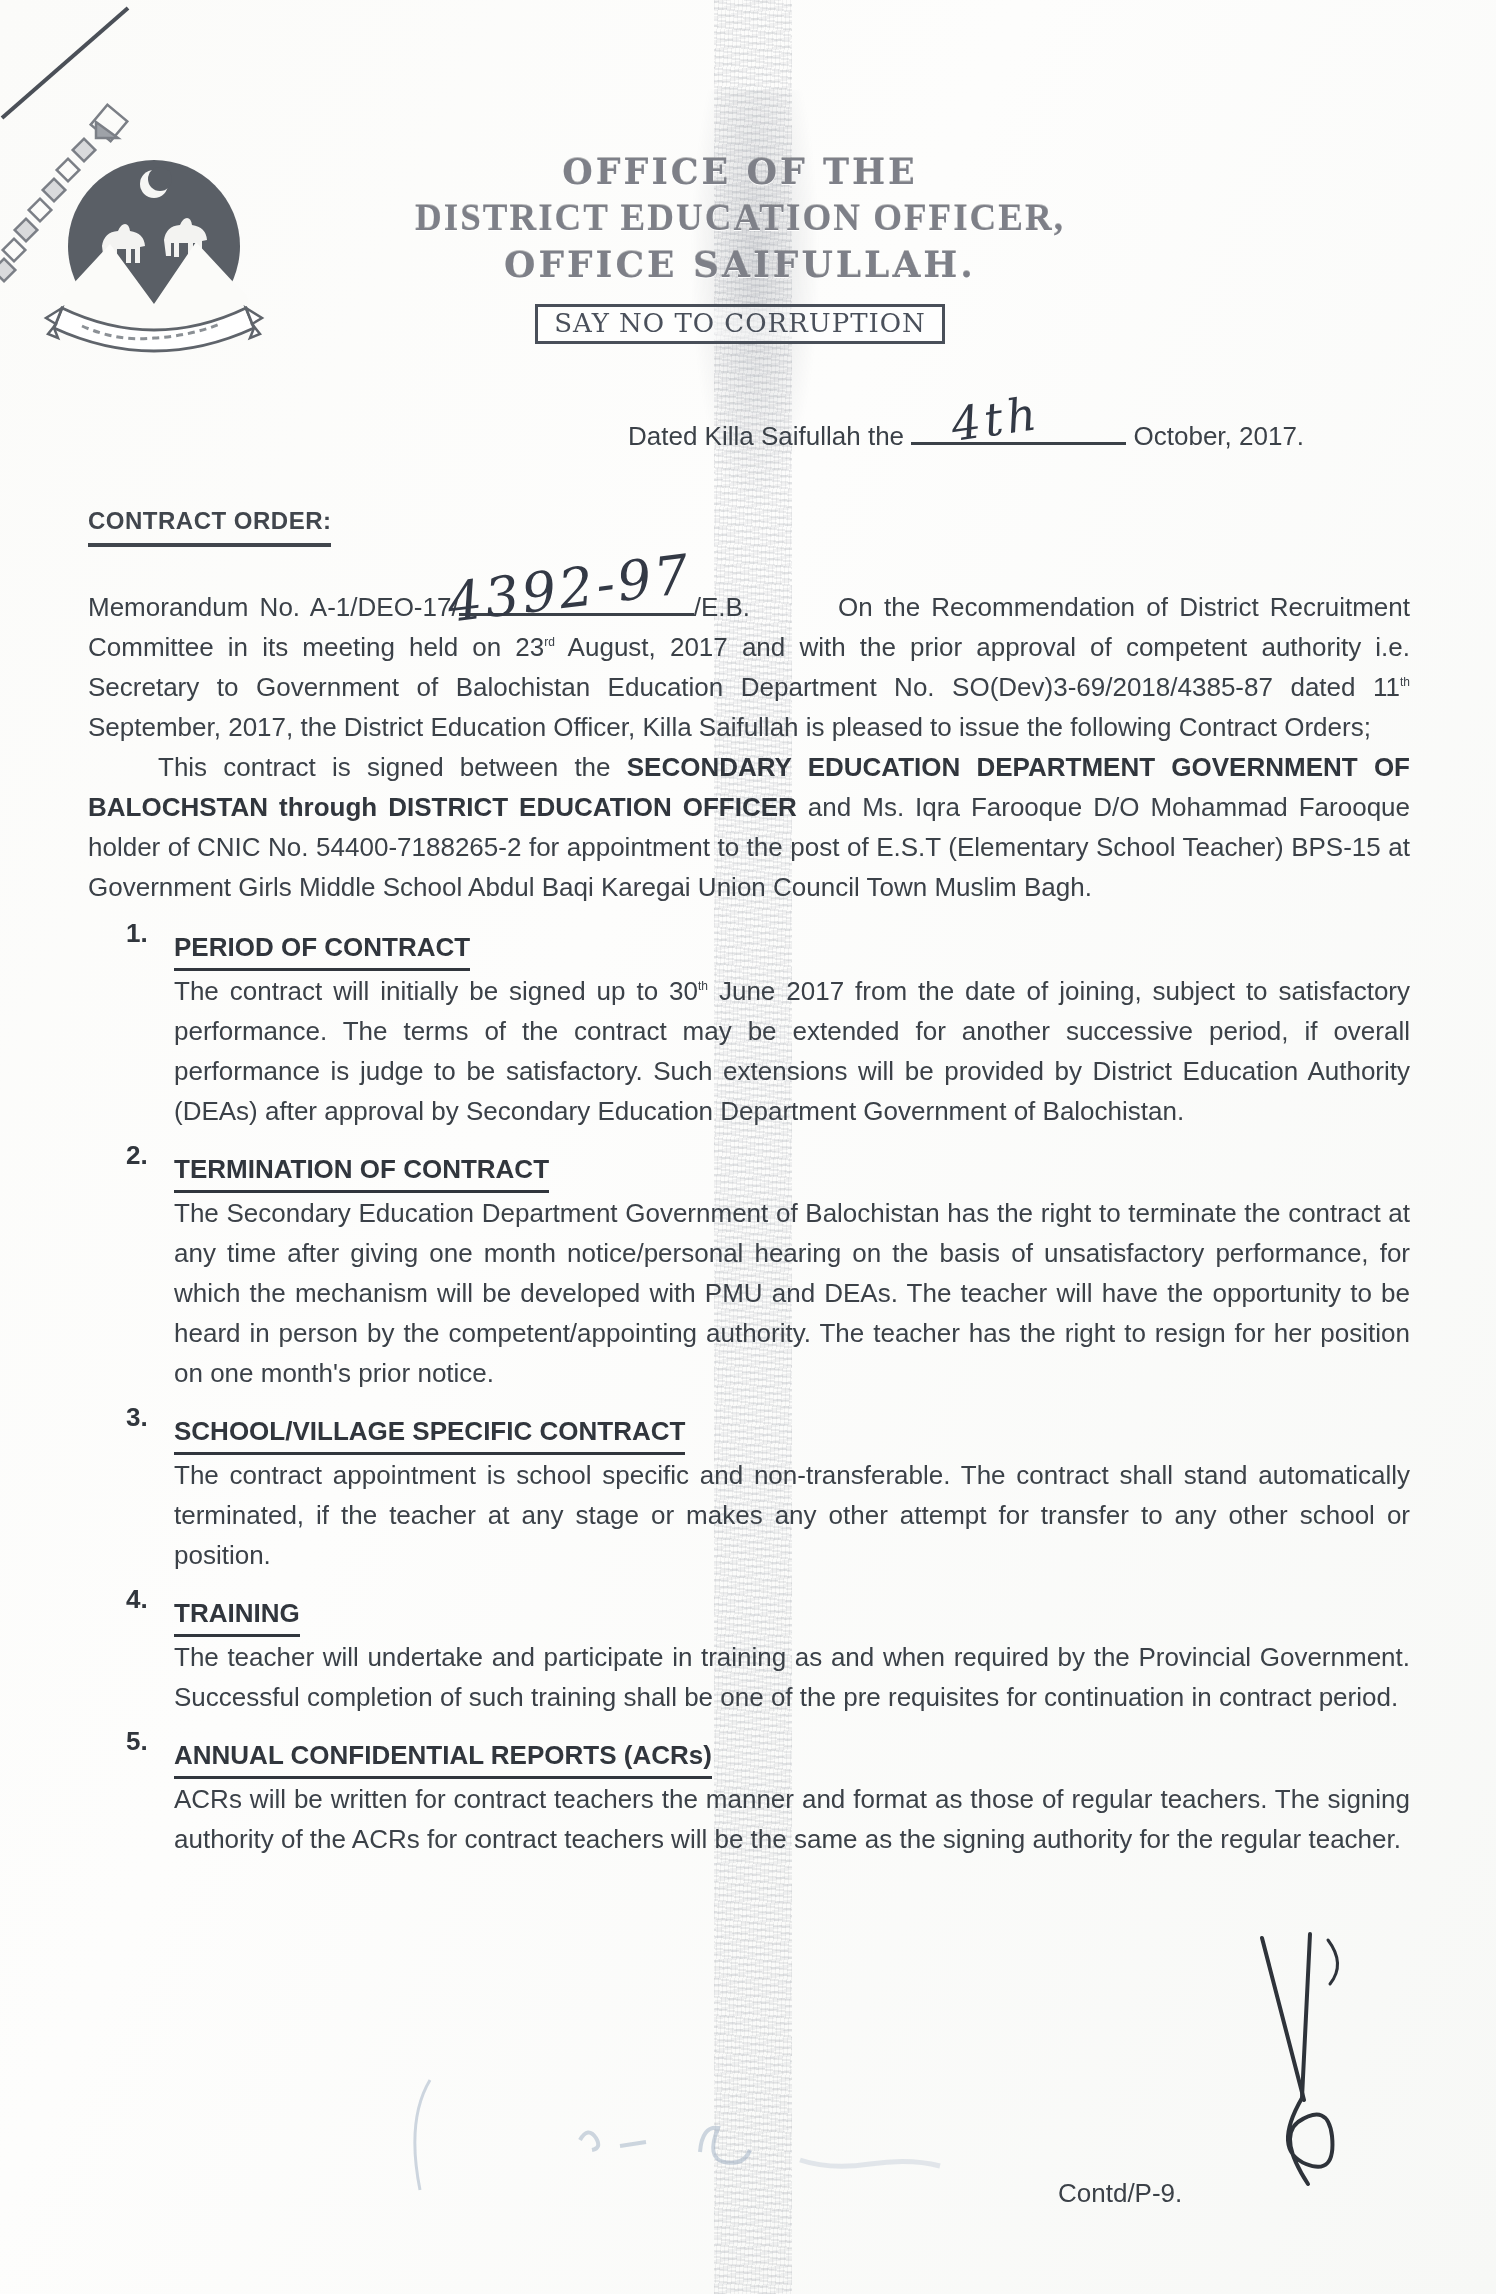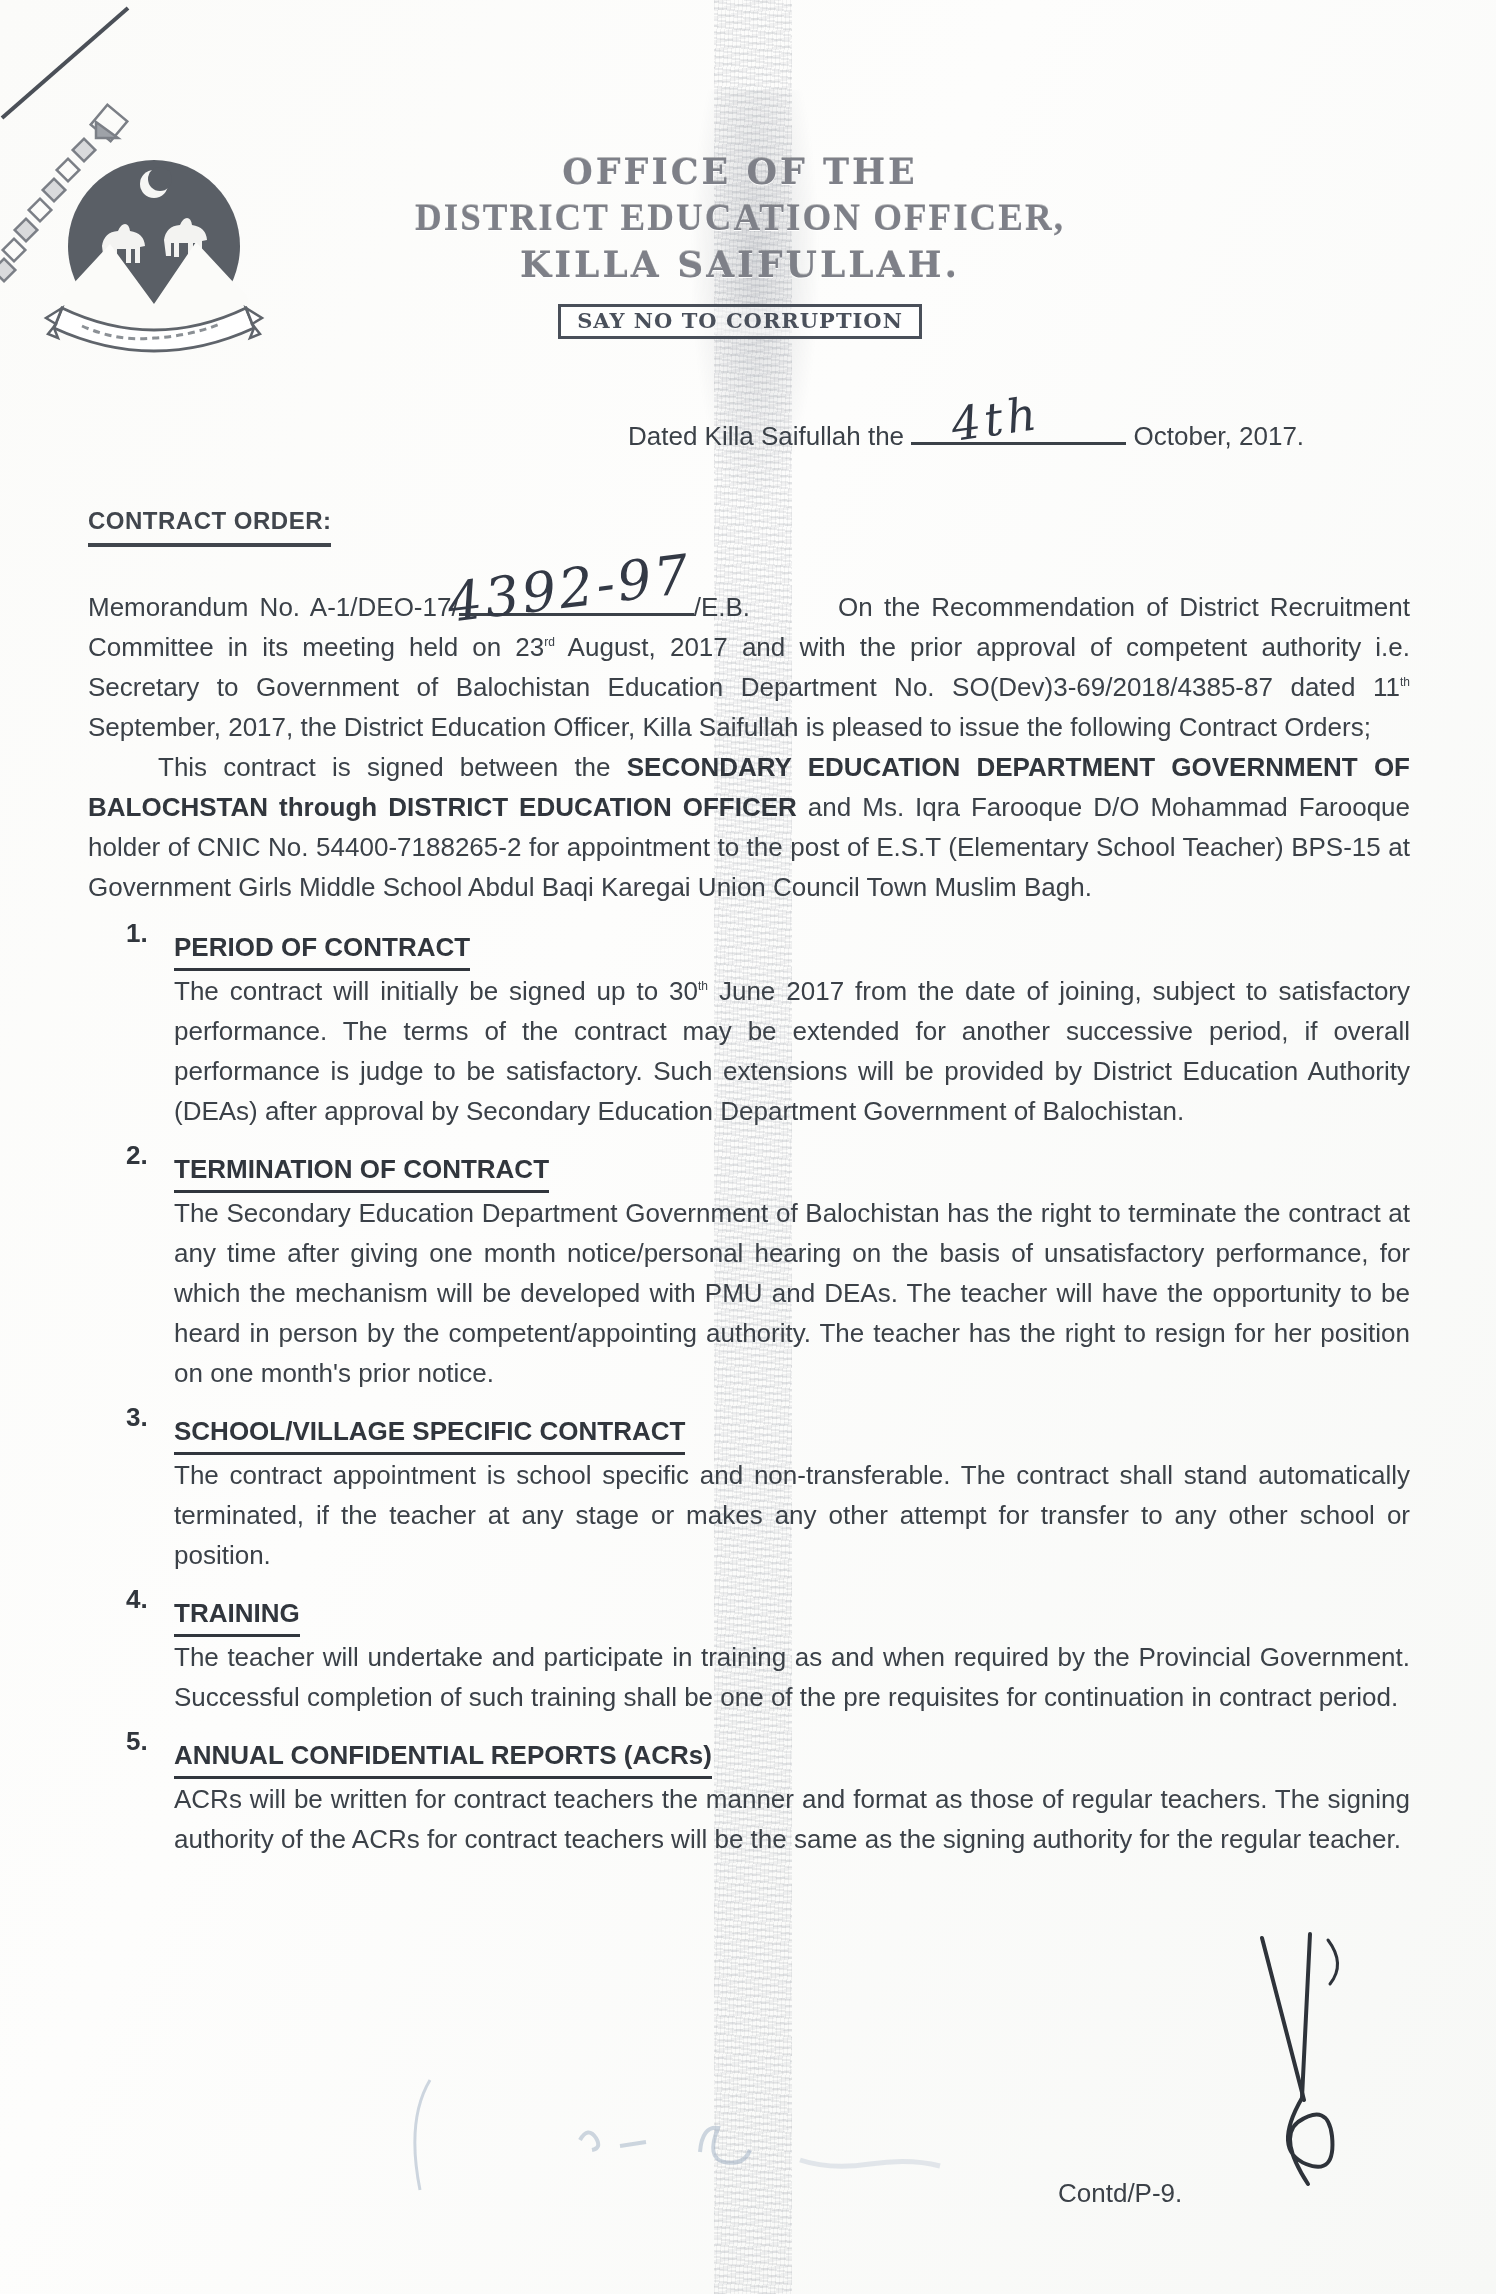--- a/index.html
+++ b/index.html
@@ -43,21 +43,21 @@
     text-shadow:0 1px 0 rgba(255,255,255,.9), 0 -1px 0 rgba(60,62,70,.35);
   }
   .hdr-l1{font-size:35px;letter-spacing:3px;font-weight:bold;line-height:44px;}
   .hdr-l2{font-size:37px;letter-spacing:2px;font-weight:bold;line-height:47px;font-family:Liberation Serif, serif;}
   .hdr-l3{font-size:36px;letter-spacing:3px;font-weight:bold;line-height:47px;}
   .slogan-box{
     display:inline-block;margin-top:16px;
     border:3px solid #494f59;
     padding:1px 16px 3px 16px;
     font-family:"DejaVu Serif", serif;
-    font-weight:bold;font-size:21px;letter-spacing:1px;
+    font-weight:normal;font-size:26px;letter-spacing:1px;
     color:#4a505b;text-shadow:none;
     background:rgba(255,255,255,.5);
   }
   .date-line{
     position:absolute;left:628px;top:418px;
     font-size:26px;color:#3b4148;white-space:nowrap;
   }
   .date-blank{
     display:inline-block;width:215px;height:24px;
     border-bottom:3px solid #3b4148;
@@ -155,21 +155,21 @@
       <path d="M20,180 Q112,224 204,180 L212,200 Q112,246 12,200 Z" fill="#ffffff" stroke="#5f646b" stroke-width="3"></path>
       <path d="M20,180 L4,190 L14,196 L6,206 L16,210 L12,200 Z" fill="#ffffff" stroke="#5f646b" stroke-width="2.5"></path>
       <path d="M204,180 L220,190 L210,196 L218,206 L208,210 L212,200 Z" fill="#ffffff" stroke="#5f646b" stroke-width="2.5"></path>
       <path d="M40,198 q36,16 72,12 q36,-2 66,-14" fill="none" stroke="#8b9095" stroke-width="3" stroke-dasharray="7 5"></path>
     </g>
   </svg>
 
   <div class="header-block">
     <div class="hdr-l1">OFFICE OF THE</div>
     <div class="hdr-l2">DISTRICT EDUCATION OFFICER,</div>
-    <div class="hdr-l3">KILLA SAIFULLAH.</div>
+    <div class="hdr-l3">OFFICE SAIFULLAH.</div>
     <div class="slogan-box">SAY NO TO CORRUPTION</div>
   </div>
 
   <div class="date-line">
     <span>Dated Killa Saifullah the</span>
     <span class="date-blank"><span class="hw hw-date">4th</span></span>
     <span>October, 2017.</span>
   </div>
 
   <div class="content">

